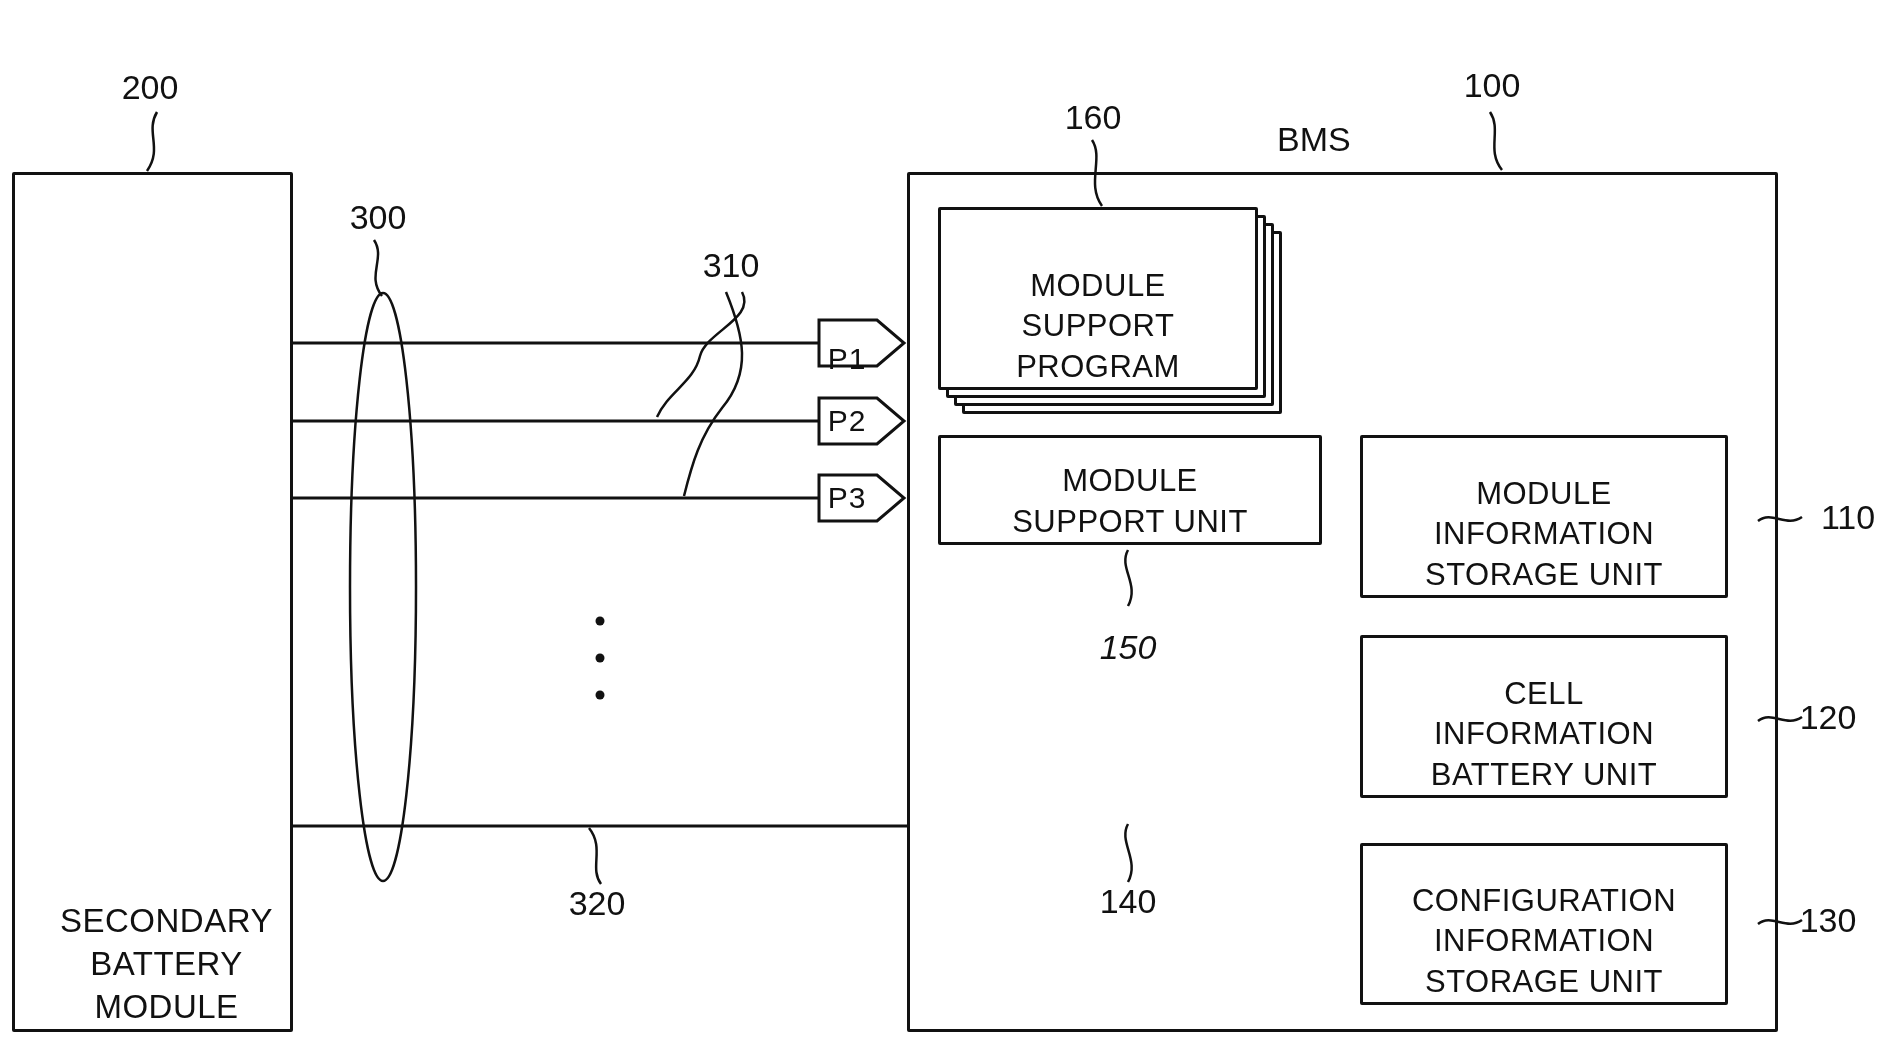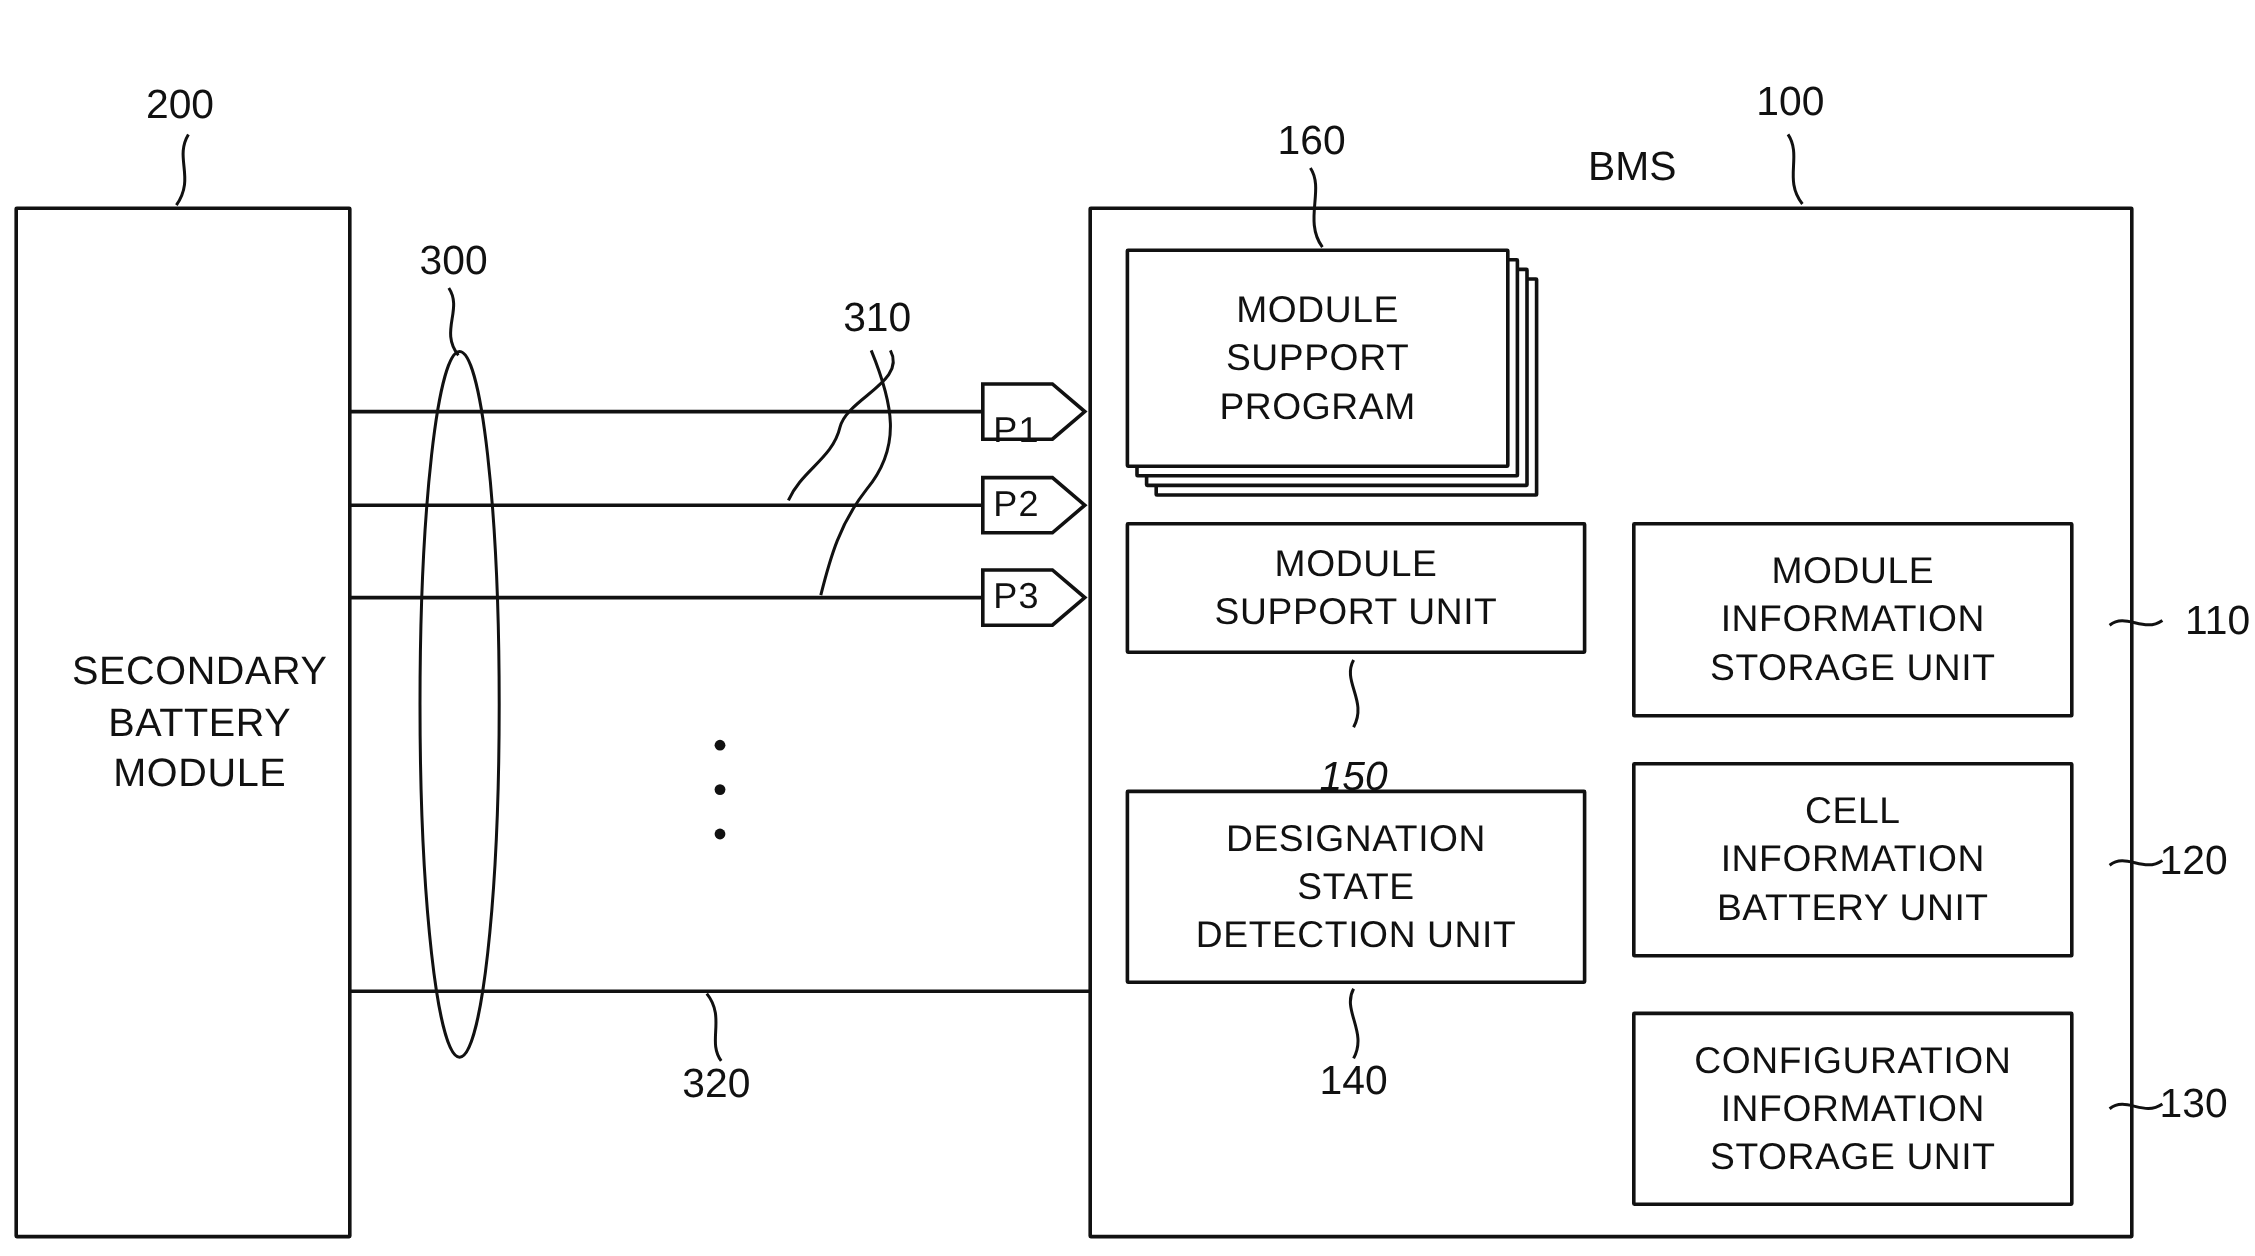--- a/index.html
+++ b/index.html
@@ -20,21 +20,21 @@
     background: #ffffff;
     border-radius: 2px;
   }
 
   .labeled-box {
     position: absolute;
     border: 3px solid #111;
     background: #ffffff;
     border-radius: 2px;
     display: flex;
-    align-items: center;
+    align-items: flex-end;
     justify-content: center;
     text-align: center;
   }
 
   .box-label {
     white-space: pre-line;
     font-size: 31px;
     line-height: 1.3;
     letter-spacing: 0.5px;
     color: #111;
@@ -48,21 +48,21 @@
     color: #111;
     text-align: center;
     height: 38px;
     line-height: 38px;
   }
 
   .bms-title {
     position: absolute;
     font-size: 34px;
     color: #111;
-    text-align: right;
+    text-align: left;
   }
 
   .port-label {
     position: absolute;
     display: flex;
     align-items: center;
     justify-content: center;
     font-size: 30px;
     letter-spacing: 1px;
     color: #111;
@@ -141,25 +141,20 @@
 SUPPORT
 PROGRAM</div>
     </div>
   </div>
 
   <div class="labeled-box" style="left:938px; top:435px; width:384px; height:110px;">
     <div class="box-label">MODULE
 SUPPORT UNIT</div>
   </div>
 
-  <div class="labeled-box" style="left:938px; top:658px; width:384px; height:162px;">
-    <div class="box-label">DESIGNATION
-STATE
-DETECTION UNIT</div>
-  </div>
 
   <div class="labeled-box" style="left:1360px; top:435px; width:368px; height:163px;">
     <div class="box-label">MODULE
 INFORMATION
 STORAGE UNIT</div>
   </div>
 
   <div class="labeled-box" style="left:1360px; top:635px; width:368px; height:163px;">
     <div class="box-label">CELL
 INFORMATION

